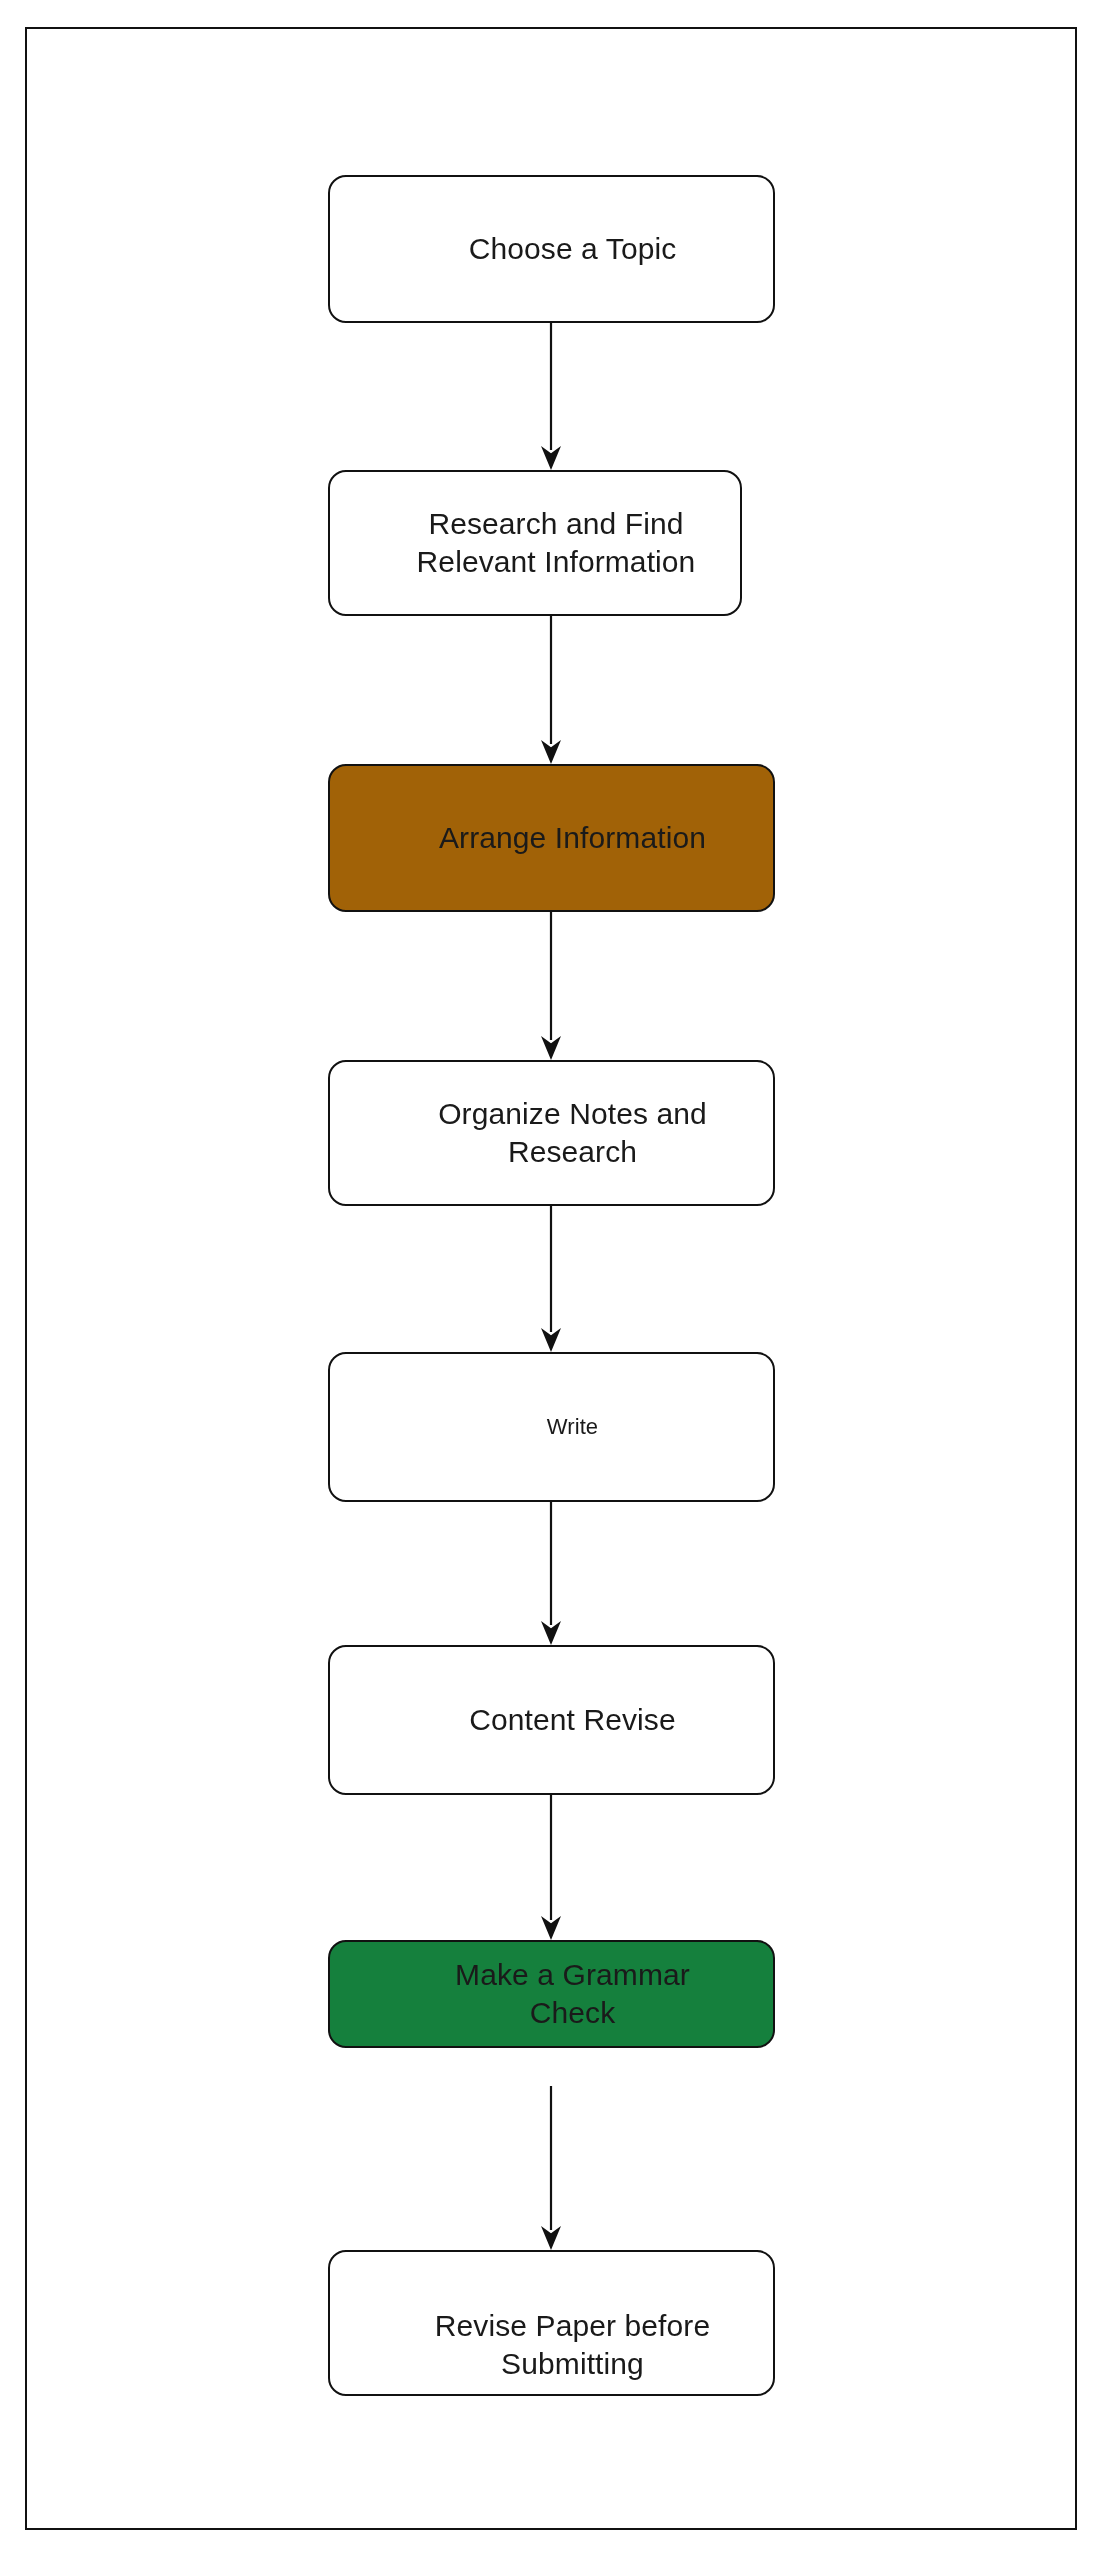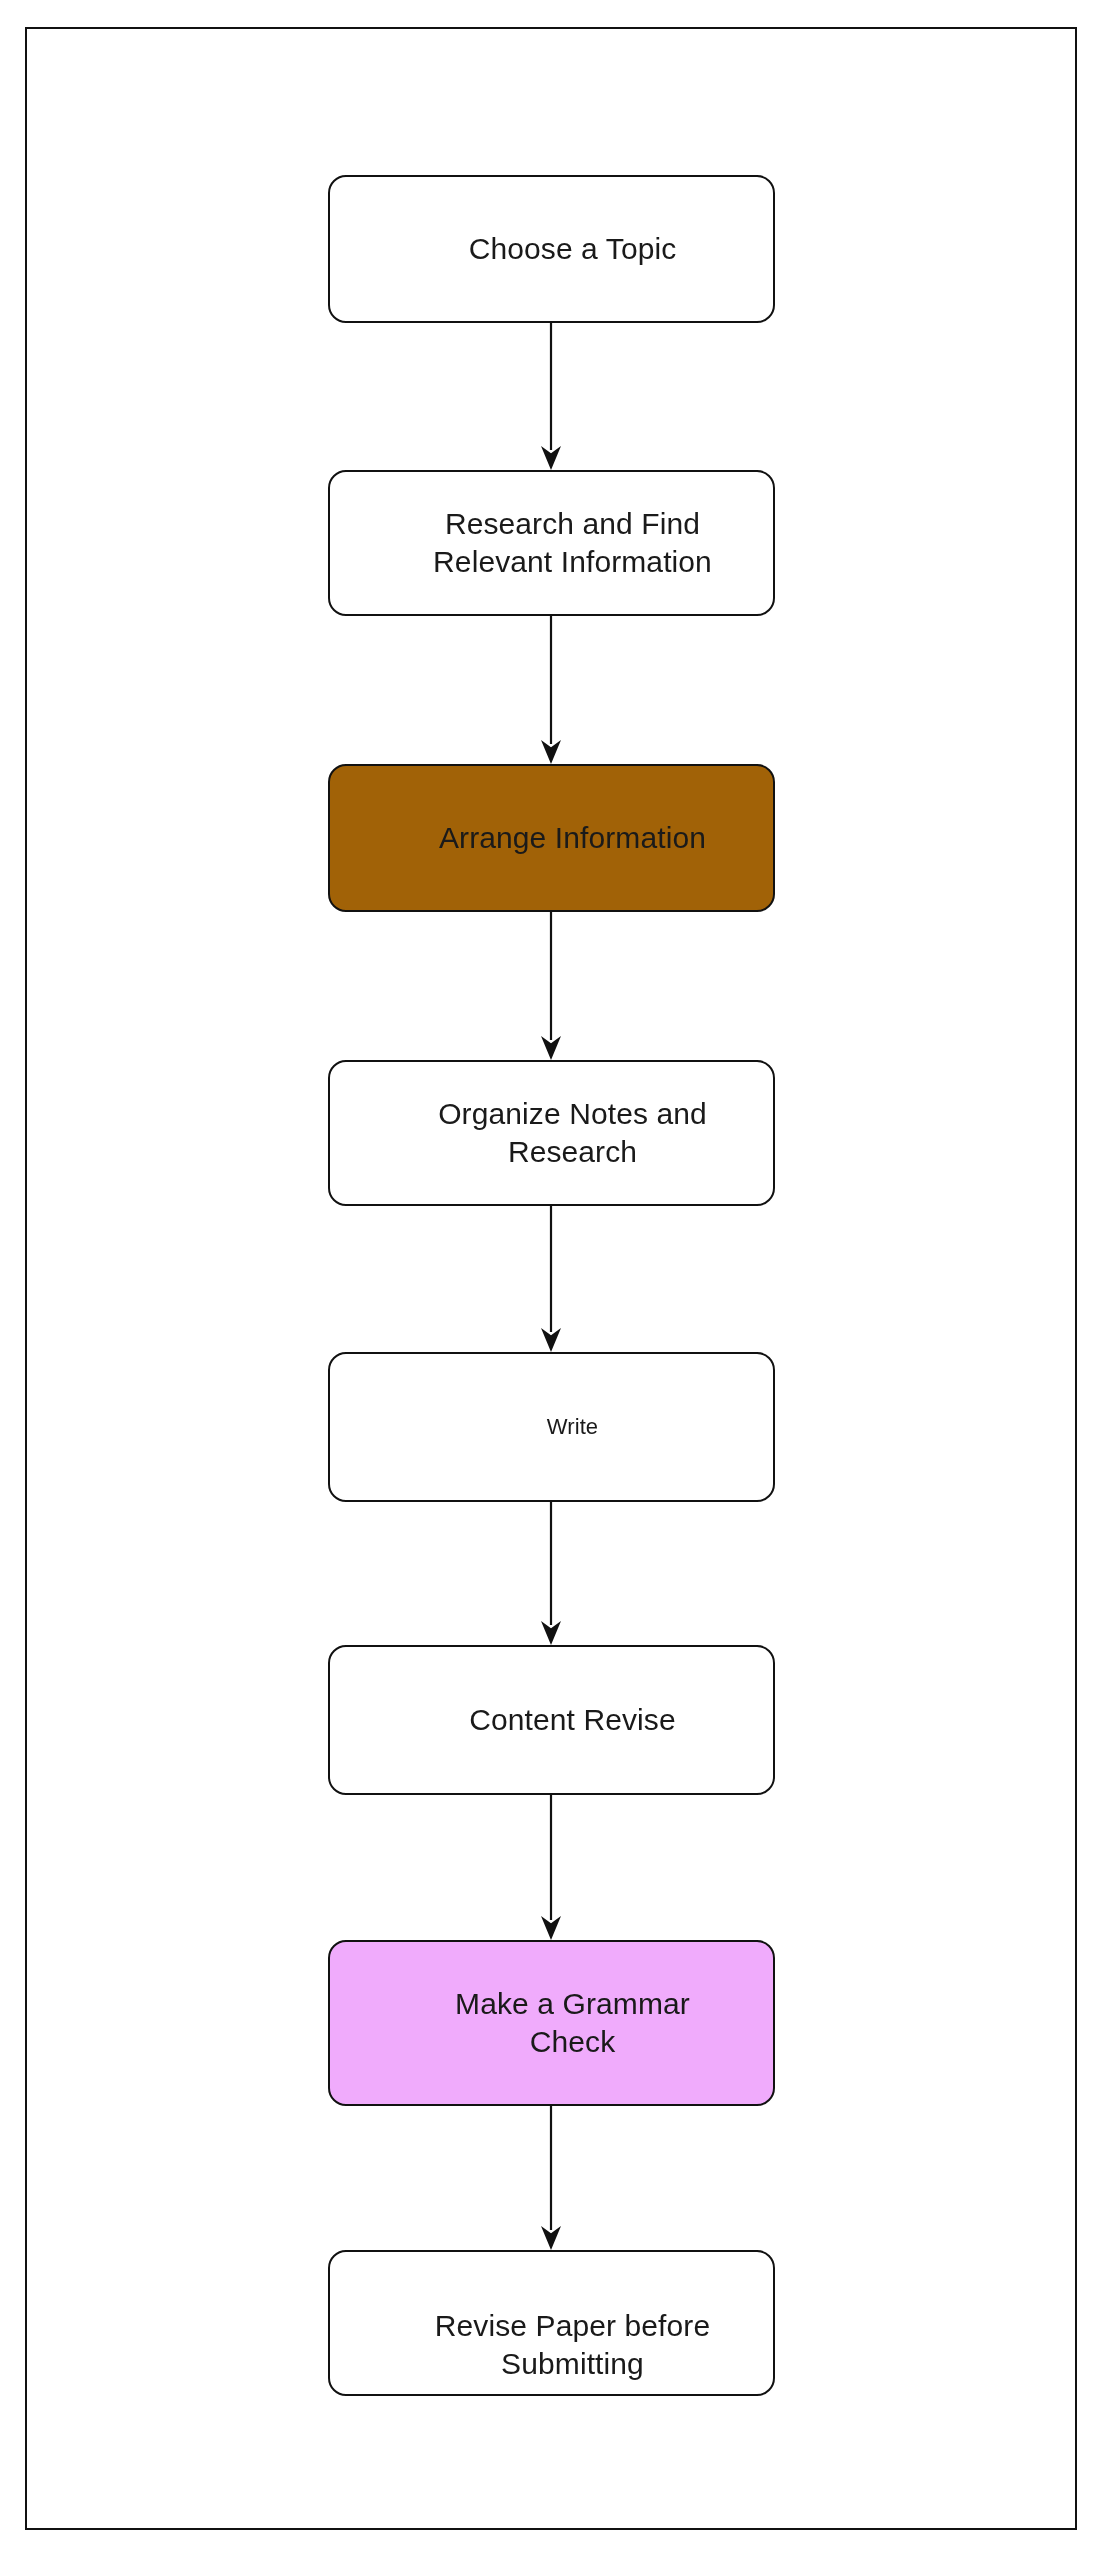--- a/index.html
+++ b/index.html
@@ -101,38 +101,38 @@
       <g>
         <line x1="551" y1="2086" x2="551" y2="2230" stroke="#111111" stroke-width="2.2"></line>
         <path d="M 551 2250 L 541 2226 L 551 2233.2 L 561 2226 Z" fill="#111111"></path>
       </g>
     </svg>
 
   <div id="node-layer">
       <div class="node-box" style="left: 328px; top: 175px; width: 447px; height: 148px; border-color: rgb(17, 17, 17); border-width: 2.2px; border-radius: 18px; background: rgb(255, 255, 255);">
         <span class="node-label" style="color: rgb(26, 26, 26); font-size: 30px;">Choose a Topic</span>
       </div>
-      <div class="node-box" style="left: 328px; top: 470px; width: 447px; height: 146px; border-color: rgb(17, 17, 17); border-width: 2.2px; border-radius: 18px; background: rgb(255, 255, 255);">
+      <div class="node-box" style="left: 328px; top: 470px; width: 414px; height: 146px; border-color: rgb(17, 17, 17); border-width: 2.2px; border-radius: 18px; background: rgb(255, 255, 255);">
         <span class="node-label" style="color: rgb(26, 26, 26); font-size: 30px;">Research and Find
 Relevant Information</span>
       </div>
       <div class="node-box" style="left: 328px; top: 764px; width: 447px; height: 148px; border-color: rgb(17, 17, 17); border-width: 2.2px; border-radius: 18px; background: #a16207;">
         <span class="node-label" style="color: rgb(26, 26, 26); font-size: 30px;">Arrange Information</span>
       </div>
       <div class="node-box" style="left: 328px; top: 1060px; width: 447px; height: 146px; border-color: rgb(17, 17, 17); border-width: 2.2px; border-radius: 18px; background: rgb(255, 255, 255);">
         <span class="node-label" style="color: rgb(26, 26, 26); font-size: 30px;">Organize Notes and
 Research</span>
       </div>
       <div class="node-box" style="left: 328px; top: 1352px; width: 447px; height: 150px; border-color: rgb(17, 17, 17); border-width: 2.2px; border-radius: 18px; background: rgb(255, 255, 255);">
         <span class="node-label" style="color: rgb(26, 26, 26); font-size: 22px;">Write</span>
       </div>
       <div class="node-box" style="left: 328px; top: 1645px; width: 447px; height: 150px; border-color: rgb(17, 17, 17); border-width: 2.2px; border-radius: 18px; background: rgb(255, 255, 255);">
         <span class="node-label" style="color: rgb(26, 26, 26); font-size: 30px;">Content Revise</span>
       </div>
-      <div class="node-box" style="left: 328px; top: 1940px; width: 447px; height: 166px; border-color: rgb(17, 17, 17); border-width: 2.2px; border-radius: 18px; background: #f0abfc;">
+      <div class="node-box" style="left: 328px; top: 1940px; width: 447px; height: 108px; border-color: rgb(17, 17, 17); border-width: 2.2px; border-radius: 18px; background: #15803d;">
         <span class="node-label" style="color: rgb(26, 26, 26); font-size: 30px;">Make a Grammar
 Check</span>
       </div>
       <div class="node-box" style="left: 328px; top: 2250px; width: 447px; height: 146px; border-color: rgb(17, 17, 17); border-width: 2.2px; border-radius: 18px; background: rgb(255, 255, 255);">
         <span class="node-label" style="color: rgb(26, 26, 26); font-size: 30px; margin-top: 44px;">Revise Paper before
 Submitting</span>
       </div>
     </div>
 
 </div>

